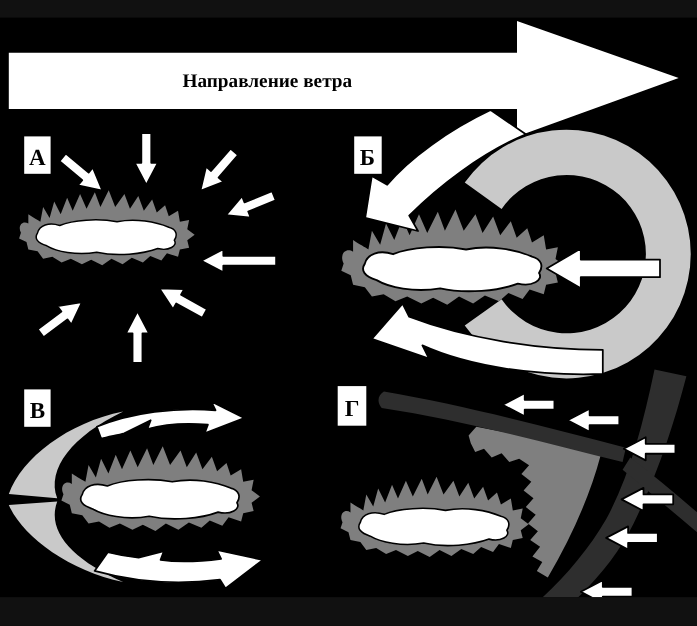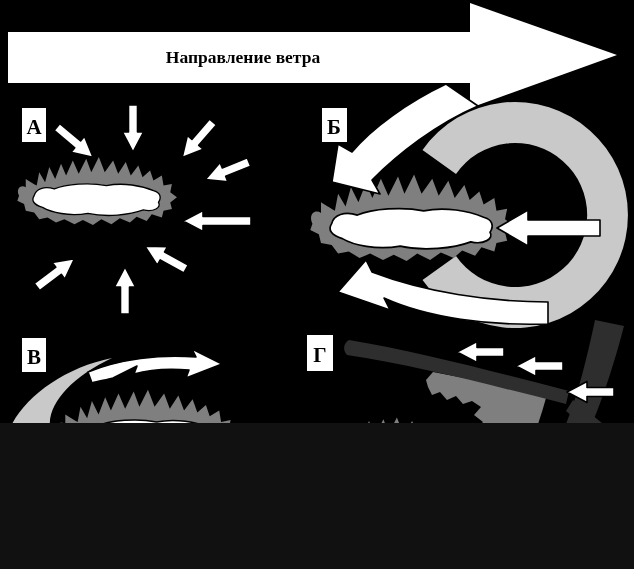--- a/index.html
+++ b/index.html
@@ -1,19 +1,20 @@
 <!DOCTYPE html>
 <html style="--background: #000000; --arrow_white: #ffffff; --outline: #000000; --flame_gray: #7f7f7f; --fire_core: #ffffff; --crescent_gray: #c9c9c9; --barrier_dark: #2e2e2e; --label_bg: #ffffff; --label_text: #000000;"><head>
 <meta charset="utf-8">
 <style>
   html,body{margin:0;padding:0;background:#111;}
   #stage{
-    position:relative;width:634px;height:423px;overflow:hidden;
+    position:relative;width:634px;height:527px;overflow:hidden;
     background:var(--background,#000);
     font-family:"Liberation Serif", serif;
+    margin-top:16px;
   }
   svg{display:block}
   .title-text{
     font-family:"Liberation Serif", serif;
     font-size:17.5px;font-weight:bold;
     fill:var(--label_text,#000);
   }
   .label-text{
     font-family:"Liberation Serif", serif;
     font-size:21px;font-weight:bold;

